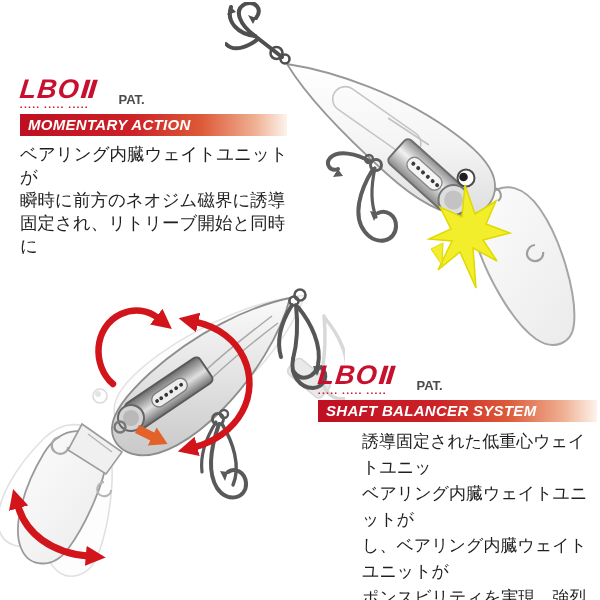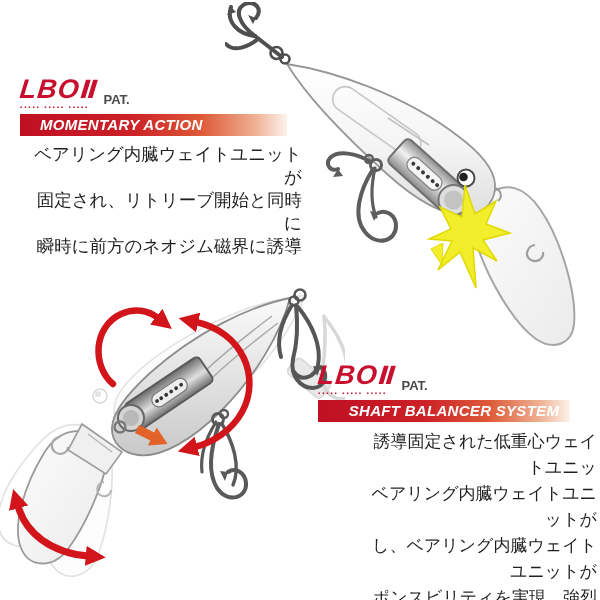--- a/index.html
+++ b/index.html
@@ -10,28 +10,28 @@
   .illus-bottom{left:0;top:272px;}
   .feature{position:absolute;}
   .feature-momentary{left:20px;top:76px;width:282px;}
   .feature-shaft{left:318px;top:362px;width:279px;}
   .logo-row{display:flex;align-items:flex-end;line-height:1;}
   .logo{display:inline-block;}
   .logo-text{display:inline-block;font-style:italic;font-weight:bold;font-size:27px;
              letter-spacing:1px;color:#c8102e;transform:skewX(-6deg);line-height:1;}
   .logo-numeral{font-size:25px;margin-left:1px;}
   .logo-dots{display:block;font-size:6px;letter-spacing:2px;color:#c8102e;margin-top:1px;line-height:1;}
-  .pat{font-size:13px;font-weight:bold;color:#4a4a4a;margin-left:5px;padding-bottom:4px;}
+  .pat{font-size:13px;font-weight:bold;color:#4a4a4a;margin-left:20px;padding-bottom:4px;}
   .banner{margin-top:4px;height:22px;line-height:22px;color:#ffffff;font-weight:bold;font-style:italic;
-          font-size:15px;padding-left:20px;letter-spacing:0.3px;box-sizing:border-box;
+          font-size:15px;padding-left:8px;letter-spacing:0.3px;box-sizing:border-box;
           background:linear-gradient(90deg,#bf0f22 0%,#cc2127 42%,#dd5a38 68%,#efb093 88%,#fdf3ec 100%);}
   .feature-momentary .banner{width:267px;}
-  .feature-shaft .banner{width:252px;text-align:center;}
+  .feature-shaft .banner{width:279px;}
   .jp{margin:7px 0 0 0;color:#1f1f1f;}
-  .jp .line{display:block;text-align:right;}
+  .jp .line{display:block;}
   .feature-momentary .jp .line{font-size:17.5px;line-height:23px;}
   .feature-shaft .jp .line{font-size:17px;line-height:26px;margin-left:44px;}
 </style>
 </head>
 <body>
 
 <div class="canvas">
 
   <svg class="illus illus-top" width="375" height="348" viewBox="0 0 375 348">
     <defs>
@@ -221,22 +221,22 @@
     <div class="logo-row">
       <div class="logo">
         <span class="logo-text"><span>LBO</span><span class="logo-numeral">Ⅱ</span></span>
         <span class="logo-dots">▪▪▪▪▪ ▪▪▪▪▪ ▪▪▪▪▪</span>
       </div>
       <span class="pat">PAT.</span>
     </div>
     <div class="banner">MOMENTARY ACTION</div>
     <p class="jp">
       <span class="line">ベアリング内臓ウェイトユニットが</span>
+      <span class="line">瞬時に前方のネオジム磁界に誘導</span>
       <span class="line">固定され、リトリーブ開始と同時に</span>
-      <span class="line">瞬時に前方のネオジム磁界に誘導</span>
     </p>
   </section>
 
   <section class="feature feature-shaft">
     <div class="logo-row">
       <div class="logo">
         <span class="logo-text"><span>LBO</span><span class="logo-numeral">Ⅱ</span></span>
         <span class="logo-dots">▪▪▪▪▪ ▪▪▪▪▪ ▪▪▪▪▪</span>
       </div>
       <span class="pat">PAT.</span>

